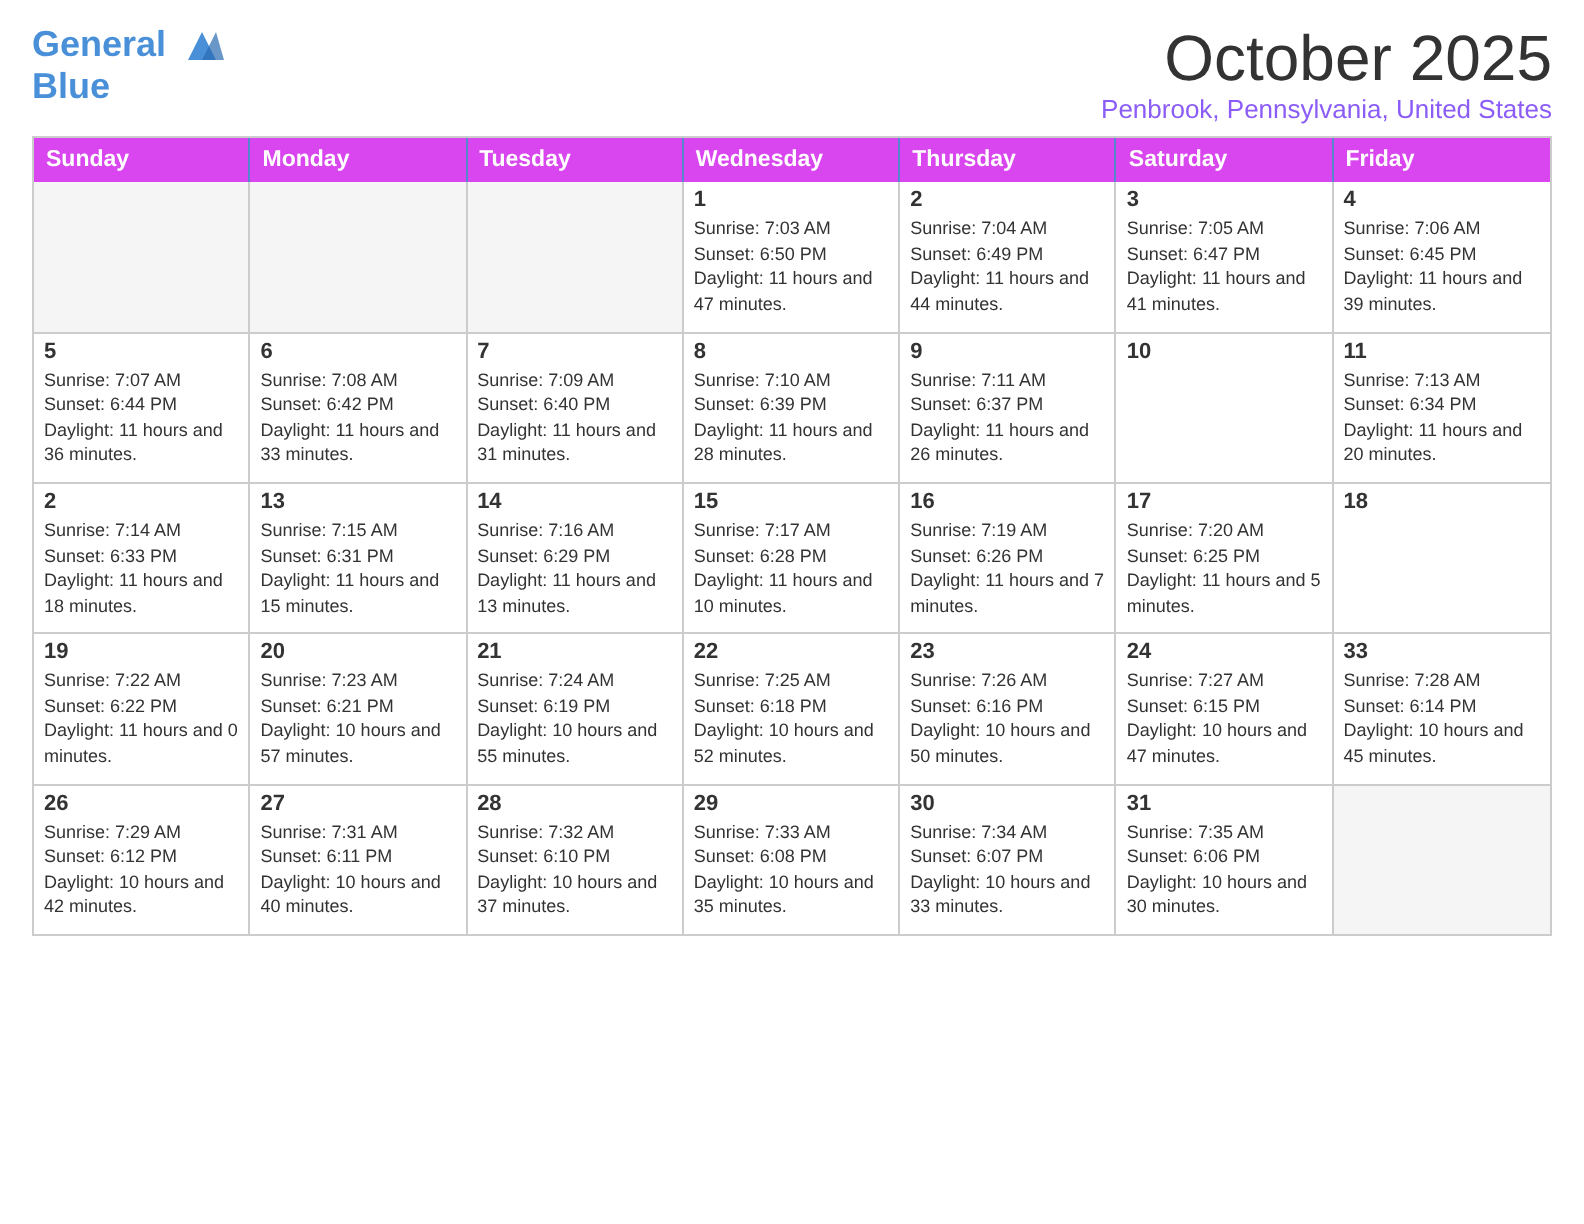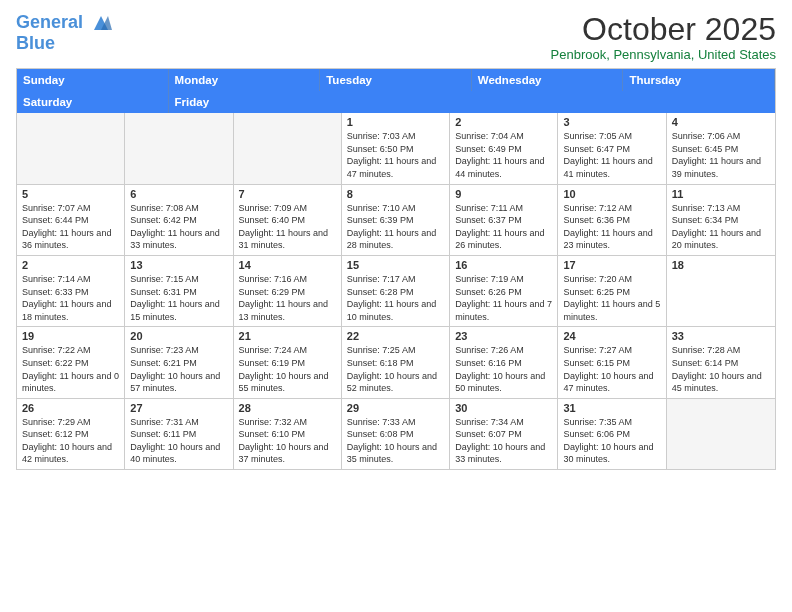--- a/index.html
+++ b/index.html
@@ -45,32 +45,32 @@
       text-align: right;
     }
     .month-title {
       font-size: 32px;
       font-weight: normal;
       color: #333;
       line-height: 1.1;
     }
     .location {
       font-size: 13px;
-      color: #15803d;
+      color: #8b5cf6;
     }
     .calendar {
       flex: 1;
       display: flex;
       flex-direction: column;
       border: 1px solid #ccc;
     }
     .calendar-header {
       display: grid;
-      grid-template-columns: repeat(5, 1fr);
-      background: #3b82f6;
+      grid-template-columns: repeat(7, 1fr);
+      background: #d946ef;
     }
     .calendar-header .day-header {
       color: #fff;
       font-size: 11.5px;
       font-weight: bold;
       padding: 5px 6px;
       border-right: 1px solid #5585cc;
       text-align: left;
     }
     .calendar-header .day-header:last-child {
@@ -187,21 +187,20 @@
           <div class="cell">
             <div class="cell-date">8</div>
             <div class="cell-info">Sunrise: 7:10 AM<br>Sunset: 6:39 PM<br>Daylight: 11 hours and 28 minutes.</div>
           </div>
           <div class="cell">
             <div class="cell-date">9</div>
             <div class="cell-info">Sunrise: 7:11 AM<br>Sunset: 6:37 PM<br>Daylight: 11 hours and 26 minutes.</div>
           </div>
           <div class="cell">
             <div class="cell-date">10</div>
-            <div class="cell-info">Sunrise: 7:12 AM<br>Sunset: 6:36 PM<br>Daylight: 11 hours and 23 minutes.</div>
           </div>
           <div class="cell">
             <div class="cell-date">11</div>
             <div class="cell-info">Sunrise: 7:13 AM<br>Sunset: 6:34 PM<br>Daylight: 11 hours and 20 minutes.</div>
           </div>
         </div>
         <div class="calendar-row">
           <div class="cell">
             <div class="cell-date">2</div>
             <div class="cell-info">Sunrise: 7:14 AM<br>Sunset: 6:33 PM<br>Daylight: 11 hours and 18 minutes.</div>

